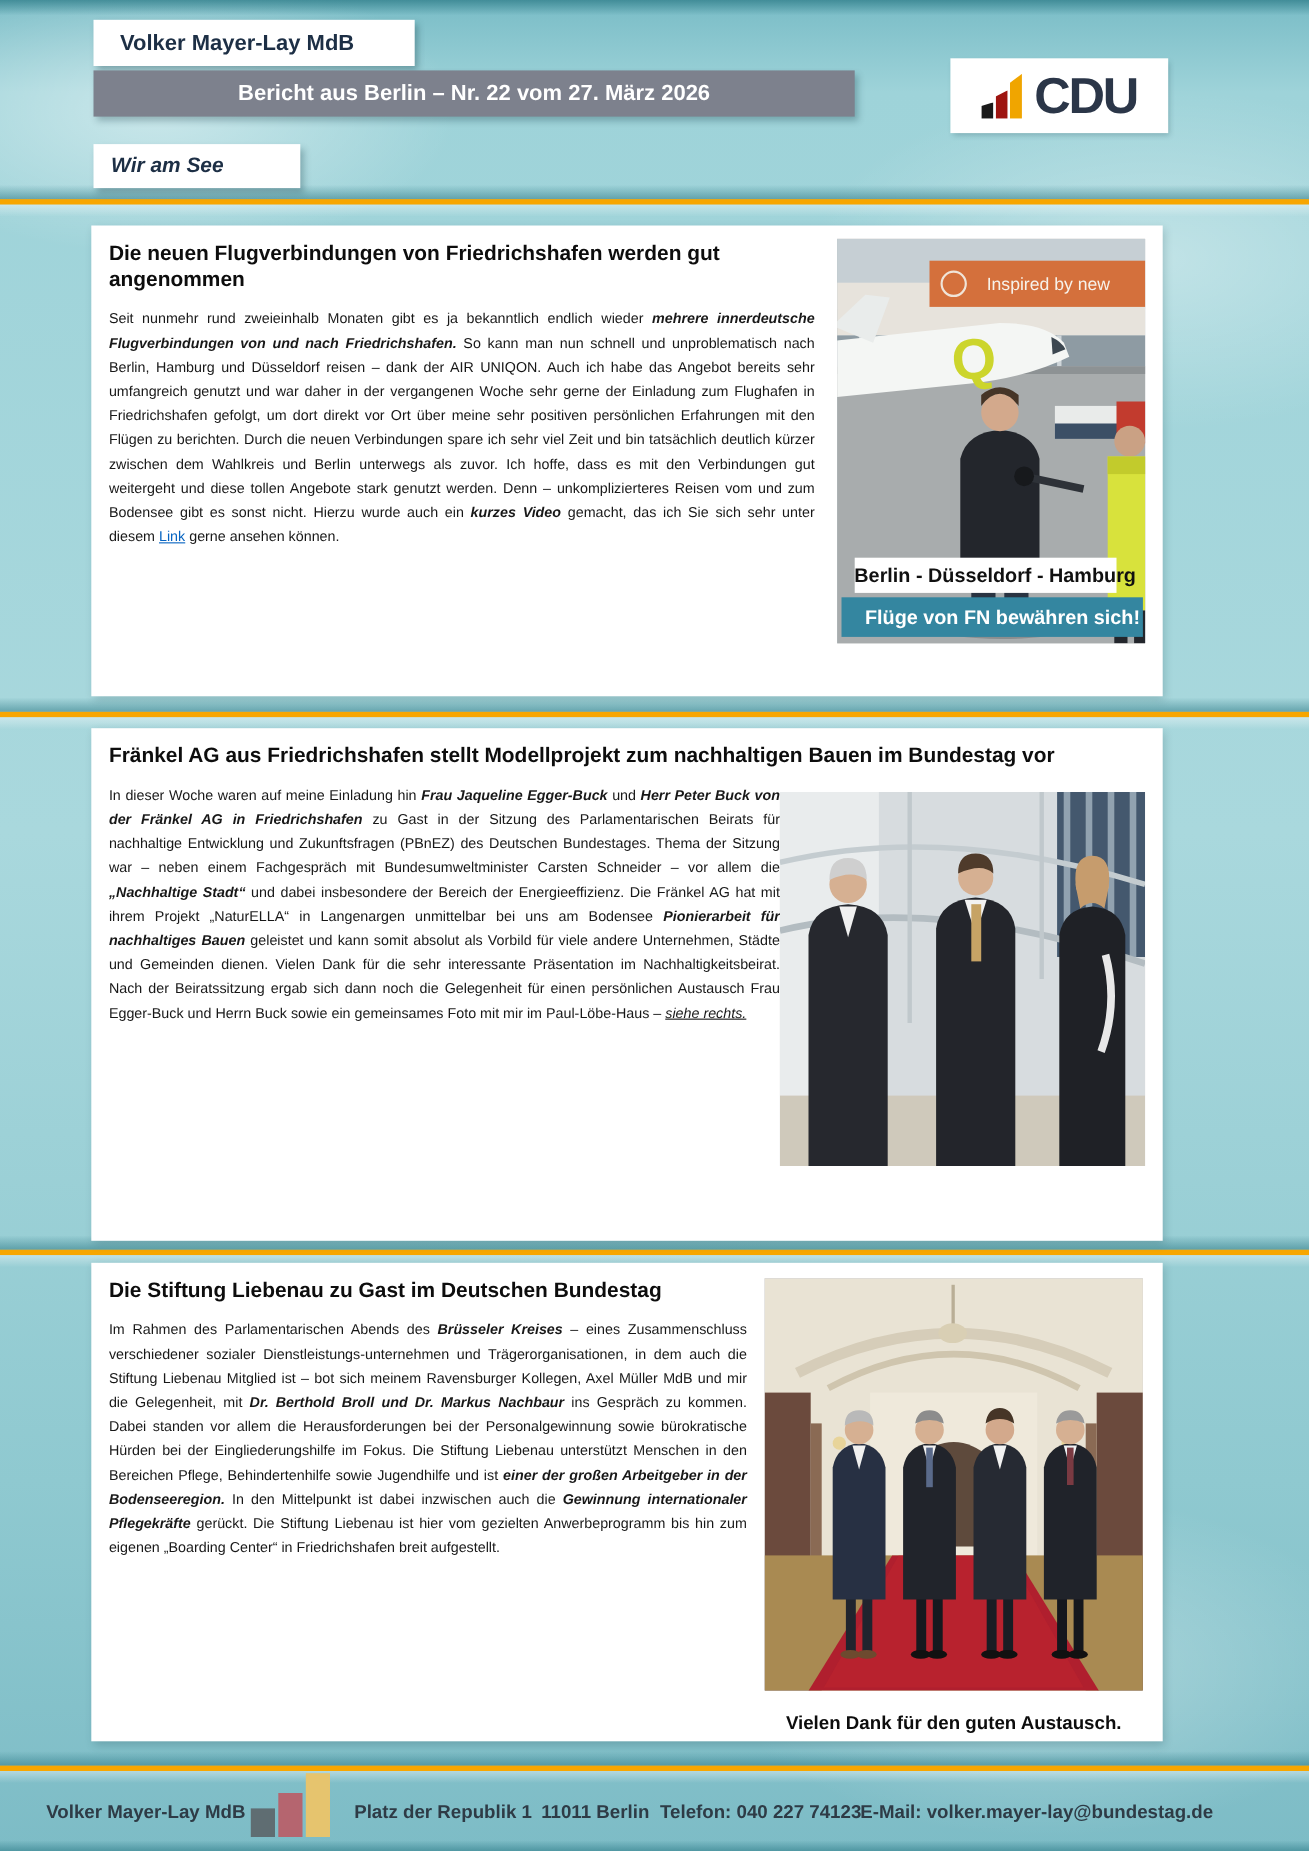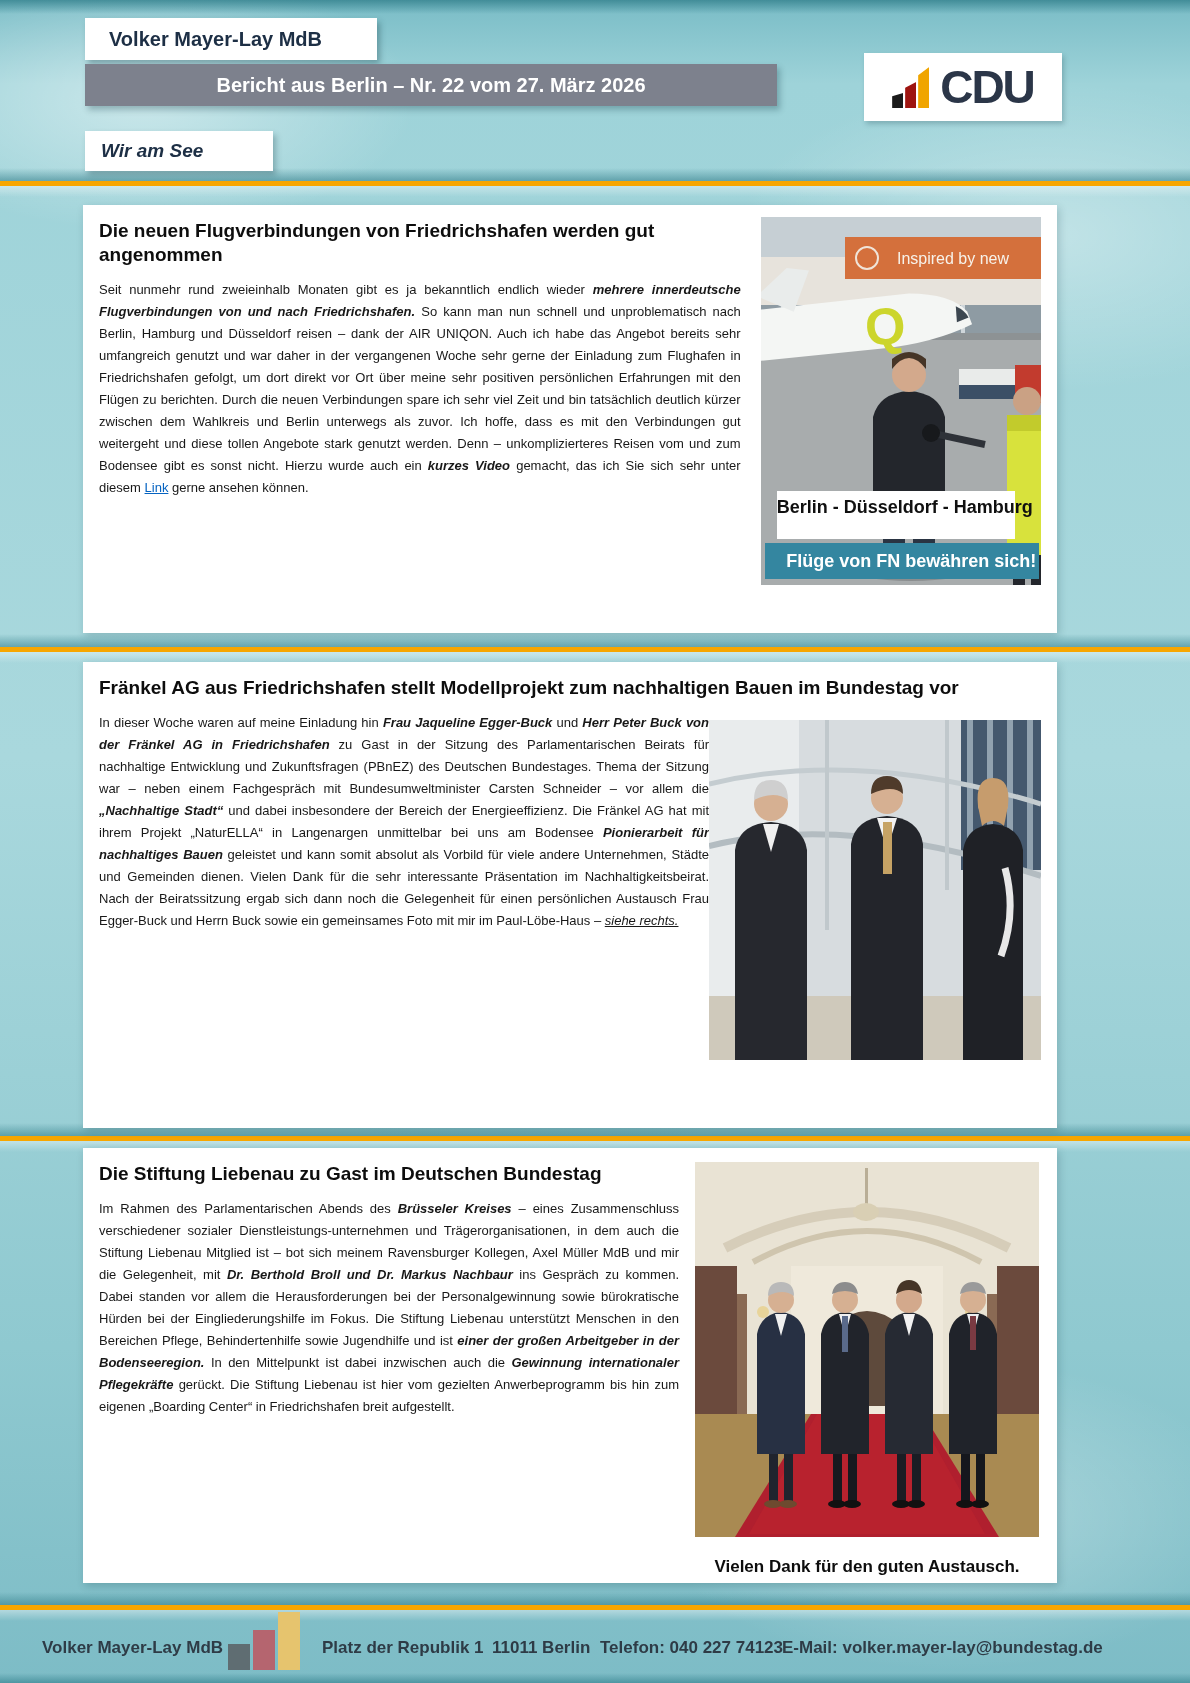--- a/index.html
+++ b/index.html
@@ -63,21 +63,21 @@
   .card3-row{display:flex;gap:14px;}
   .card3-left{width:580px;}
   .card3-right{width:348px;}
 
   
   .photo{position:relative;overflow:hidden;background:#ccc;}
   .photo svg{display:block;}
   .photo1{width:284px;height:368px;margin-top:-2px;}
   .photo2{width:332px;height:340px;margin-top:8px;}
   .photo3{width:344px;height:375px;margin-left:2px;}
-  .cap1{position:absolute;left:16px;right:26px;bottom:46px;height:48px;line-height:32px;
+  .cap1{position:absolute;left:16px;right:26px;bottom:46px;height:32px;line-height:32px;
     background:#fff;color:#101010;font-weight:bold;font-size:18px;text-align:center;white-space:nowrap;}
   .cap2{position:absolute;left:4px;right:2px;bottom:6px;height:36px;line-height:36px;
     background:#3486a0;color:#fff;font-weight:bold;font-size:18px;text-align:center;white-space:nowrap;padding-left:19px;}
   .photo3-caption{margin-top:20px;font-size:17px;font-weight:bold;color:#0d0d0d;text-align:center;}
 
   
   .footer-name{position:absolute;left:42px;top:1638px;font-size:17px;font-weight:bold;color:#2e3b46;z-index:6;}
   .footer-bars{position:absolute;left:228px;top:1612px;height:58px;display:flex;align-items:flex-end;gap:3px;z-index:6;}
   .footer-bars span{display:block;width:22px;}
   .fb1{height:26px;background:#5f6d72;}

